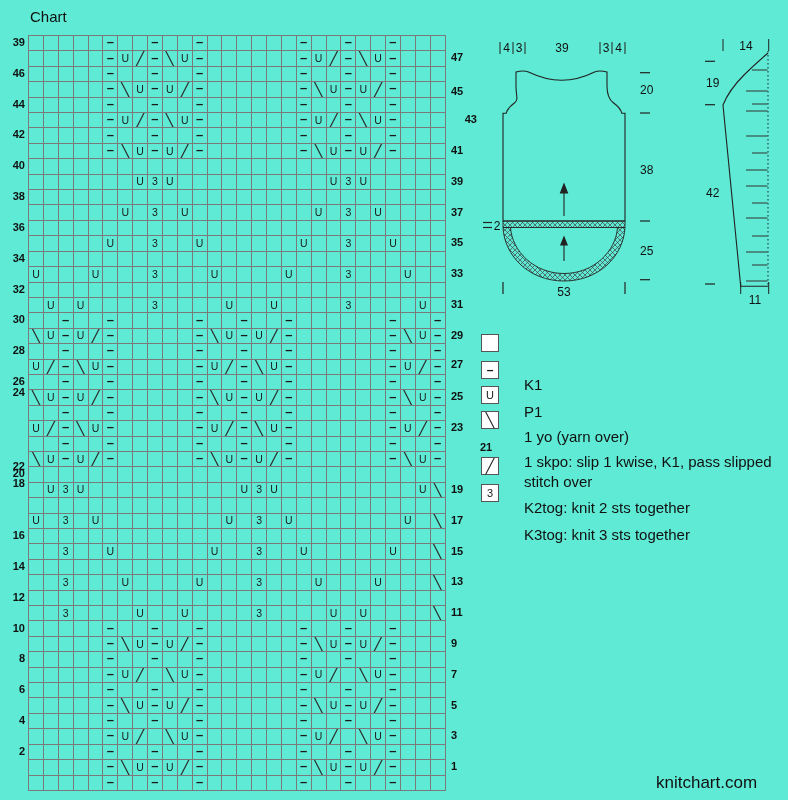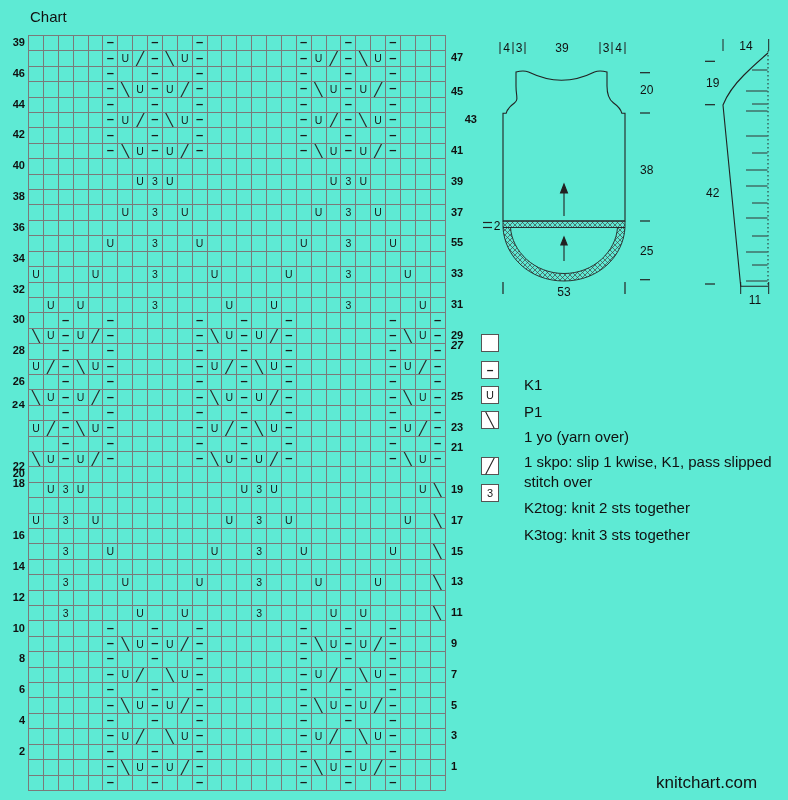--- a/index.html
+++ b/index.html
@@ -2160,35 +2160,35 @@
       <div class="row-label right" style="top: 84px;">45</div>
       <div class="row-label left" style="top: 96.64px;">44</div>
       <div class="row-label right" style="top: 112.05px; text-align: right;">43</div>
       <div class="row-label left" style="top: 127.46px;">42</div>
       <div class="row-label right" style="top: 142.87px;">41</div>
       <div class="row-label left" style="top: 158.28px;">40</div>
       <div class="row-label right" style="top: 173.69px;">39</div>
       <div class="row-label left" style="top: 189.1px;">38</div>
       <div class="row-label right" style="top: 204.51px;">37</div>
       <div class="row-label left" style="top: 219.92px;">36</div>
-      <div class="row-label right" style="top: 235.33px;">55</div>
+      <div class="row-label right" style="top: 235.33px;">35</div>
       <div class="row-label left" style="top: 250.74px;">34</div>
       <div class="row-label right" style="top: 266.15px;">33</div>
       <div class="row-label left" style="top: 281.56px;">32</div>
       <div class="row-label right" style="top: 296.97px;">31</div>
       <div class="row-label left" style="top: 312.38px;">30</div>
       <div class="row-label right" style="top: 327.79px;">29</div>
       <div class="row-label left" style="top: 343.2px;">28</div>
-      <div class="row-label right" style="top: 338px; font-style: italic;">27</div>
+      <div class="row-label right" style="top: 357px;">27</div>
       <div class="row-label left" style="top: 374.02px;">26</div>
       <div class="row-label right" style="top: 389.43px;">25</div>
-      <div class="row-label left" style="top: 398px; font-family: Liberation Mono, monospace;">24</div>
+      <div class="row-label left" style="top: 385px;">24</div>
       <div class="row-label right" style="top: 420.25px;">23</div>
       <div class="row-label left" style="top: 459px;">22</div>
-      <div class="row-label right" style="top: 440px;">21</div>
+      <div class="row-label right" style="top: 440px; margin-left: 29px;">21</div>
       <div class="row-label left" style="top: 466.48px;">20</div>
       <div class="row-label right" style="top: 481.89px;">19</div>
       <div class="row-label left" style="top: 476px;">18</div>
       <div class="row-label right" style="top: 512.71px;">17</div>
       <div class="row-label left" style="top: 528.12px;">16</div>
       <div class="row-label right" style="top: 543.53px;">15</div>
       <div class="row-label left" style="top: 558.94px;">14</div>
       <div class="row-label right" style="top: 574.35px;">13</div>
       <div class="row-label left" style="top: 589.76px;">12</div>
       <div class="row-label right" style="top: 605.17px;">11</div>

